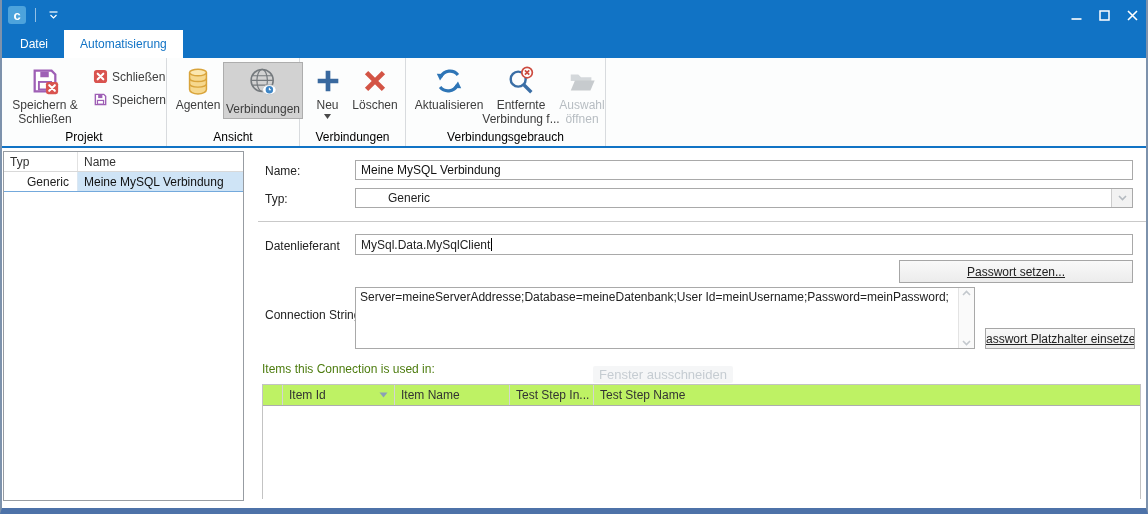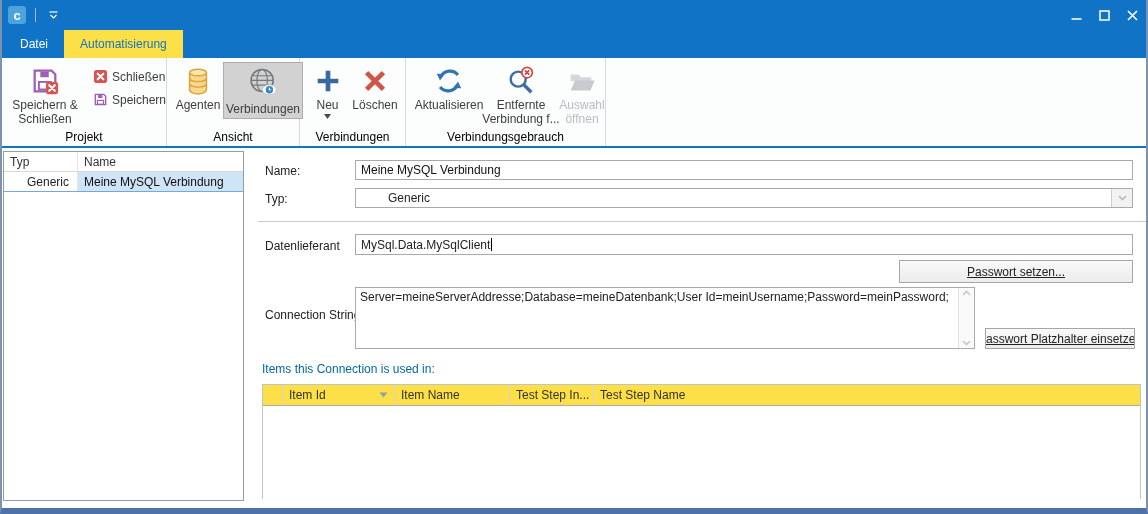--- a/index.html
+++ b/index.html
@@ -14,21 +14,21 @@
   .appicon{ width:18px; height:18px; margin-left:6px; background:#4da3dc; border-radius:3px;
     display:flex; align-items:center; justify-content:center; font-size:13px; font-weight:bold; color:#fff; cursor:default;}
   .tb-sep{ width:1px; height:14px; background:rgba(255,255,255,.55); margin:0 9px; }
   .qat{ width:16px; height:16px; display:flex; align-items:center; justify-content:center; }
   .title{ position:absolute; left:0; right:0; text-align:center; font-size:13px; pointer-events:none; }
   .winbtns{ margin-left:auto; display:flex; height:100%; }
   .winbtn{ width:28px; height:100%; display:flex; align-items:center; justify-content:center; cursor:pointer; }
   
   .tabrow{ height:28px; background:#1173c5; display:flex; align-items:stretch; }
   .tab{ padding:0 16px; display:flex; align-items:center; color:#fff; font-size:12px; cursor:pointer; }
-  .tab.active{ background:#fde047; color:#1173c5; }
+  .tab.active{ background:#ffffff; color:#1173c5; }
   
   .ribbon{ height:90px; background:#fcfdfd; display:flex; border-bottom:2px solid #1173c5; }
   .rgroup{ position:relative; border-right:1px solid #d8dbde; display:flex; align-items:flex-start; padding:4px 4px 16px 6px; }
   .rgroup-label{ position:absolute; bottom:2px; left:0; right:0; text-align:center; font-size:12px; color:#000000; }
   .rbtn{ display:flex; flex-direction:column; align-items:center; padding:3px 4px 2px; border:1px solid transparent; cursor:pointer; }
   .rbtn .lbl{ font-size:12px; color:#3d3d3d; line-height:14px; text-align:center; margin-top:2px; white-space:nowrap; }
   .rbtn.selected{ background:#d2d2d2; border-color:#adadad; }
   .rbtn.disabled{ cursor:default; }
   .rbtn.disabled .lbl{ color:#b7bdc2; }
   .smallcol{ display:flex; flex-direction:column; gap:6px; margin:6px 4px 0 8px; }
@@ -51,23 +51,23 @@
   .combo .drop{ margin-left:auto; width:21px; height:18px; background:#f2f2f2; border-left:1px solid #ccc;
     display:flex; align-items:center; justify-content:center; }
   .hsep{ position:absolute; left:3px; right:0; top:73px; height:1px; background:#c9c9c9; }
   .divinput{ position:absolute; height:21px; border:1px solid #a9a9a9; background:#fff; padding:3px 5px; white-space:nowrap; overflow:hidden; }
   .caret{ display:inline-block; width:1px; height:13px; background:#000; vertical-align:-2px; margin-left:1px; }
   .pushbtn{ position:absolute; border:1px solid #a6a6a6; background:linear-gradient(#f9f9f9,#ececec);
     display:flex; align-items:center; justify-content:center; font-size:12px; color:#222; cursor:pointer; overflow:hidden; white-space:nowrap;text-decoration:underline; }
   .csbox{ position:absolute; border:1px solid #a9a9a9; background:#fff; display:flex; }
   .cstext{ flex:1; padding:2px 4px; font-size:12px; line-height:15px; overflow:hidden; word-break:break-all; }
   .vscroll{ width:16px; border-left:1px solid #e3e3e3; background:#fafafa; display:flex; flex-direction:column; justify-content:space-between; align-items:center; padding:2px 0; cursor:default; }
-  .items-label{ position:absolute; color:#0369a1;text-align:right; }
+  .items-label{ position:absolute; color:#4d7c0f;text-align:right; }
   .watermark{ position:absolute; font-size:13px; color:rgba(140,152,163,.45); background:rgba(232,235,238,.45); padding:1px 6px; border-radius:2px; pointer-events:none; }
-  .grid{ position:absolute; border:1px solid #c3c3c3; background:#fde047;text-align:right; }
+  .grid{ position:absolute; border:1px solid #c3c3c3; background:#bef264;text-align:right; }
   .grid-header{ display:flex; height:21px; border-bottom:1px solid #adadad; color:#333; }
   .gh-cell{ border-right:1px solid #d4d4d4; padding:3px 6px 0; white-space:nowrap; overflow:hidden; cursor:pointer; display:flex; align-items:flex-start; }
   .gh-cell:last-child{ border-right:none; }
   svg{ display:block; }
 </style>
 </head>
 <body>
 
 <div id="window">
 
@@ -282,20 +282,21 @@
           <svg width="9" height="6" viewBox="0 0 9 6">
               <path d="M1 1 L4.5 4.5 L8 1" fill="none" stroke="#c3c8cd" stroke-width="1.6"></path>
             </svg>
         </div>
       </div>
 
       <div class="pushbtn" style="left:730px; top:180px; width:150px; height:21px">Passwort Platzhalter einsetzen</div>
 
       <div class="items-label" style="left:7px; top:214px">Items this Connection is used in:</div>
 
+      <div class="watermark" style="left:338px; top:218px">Fenster ausschneiden</div>
 
       <div class="grid" style="left:7px; top:236px; width:879px; height:115px">
         <div class="grid-header">
           <div class="gh-cell" style="width:20px"></div>
           <div class="gh-cell" style="width:112px">
             <span>Item Id</span>
             <span style="margin-left:auto; padding-top:4px">
               <svg width="9" height="6" viewBox="0 0 9 6">
                   <path d="M0.5 0.5 H8.5 L4.5 5.5 Z" fill="#8aa0b5"></path>
                 </svg>

